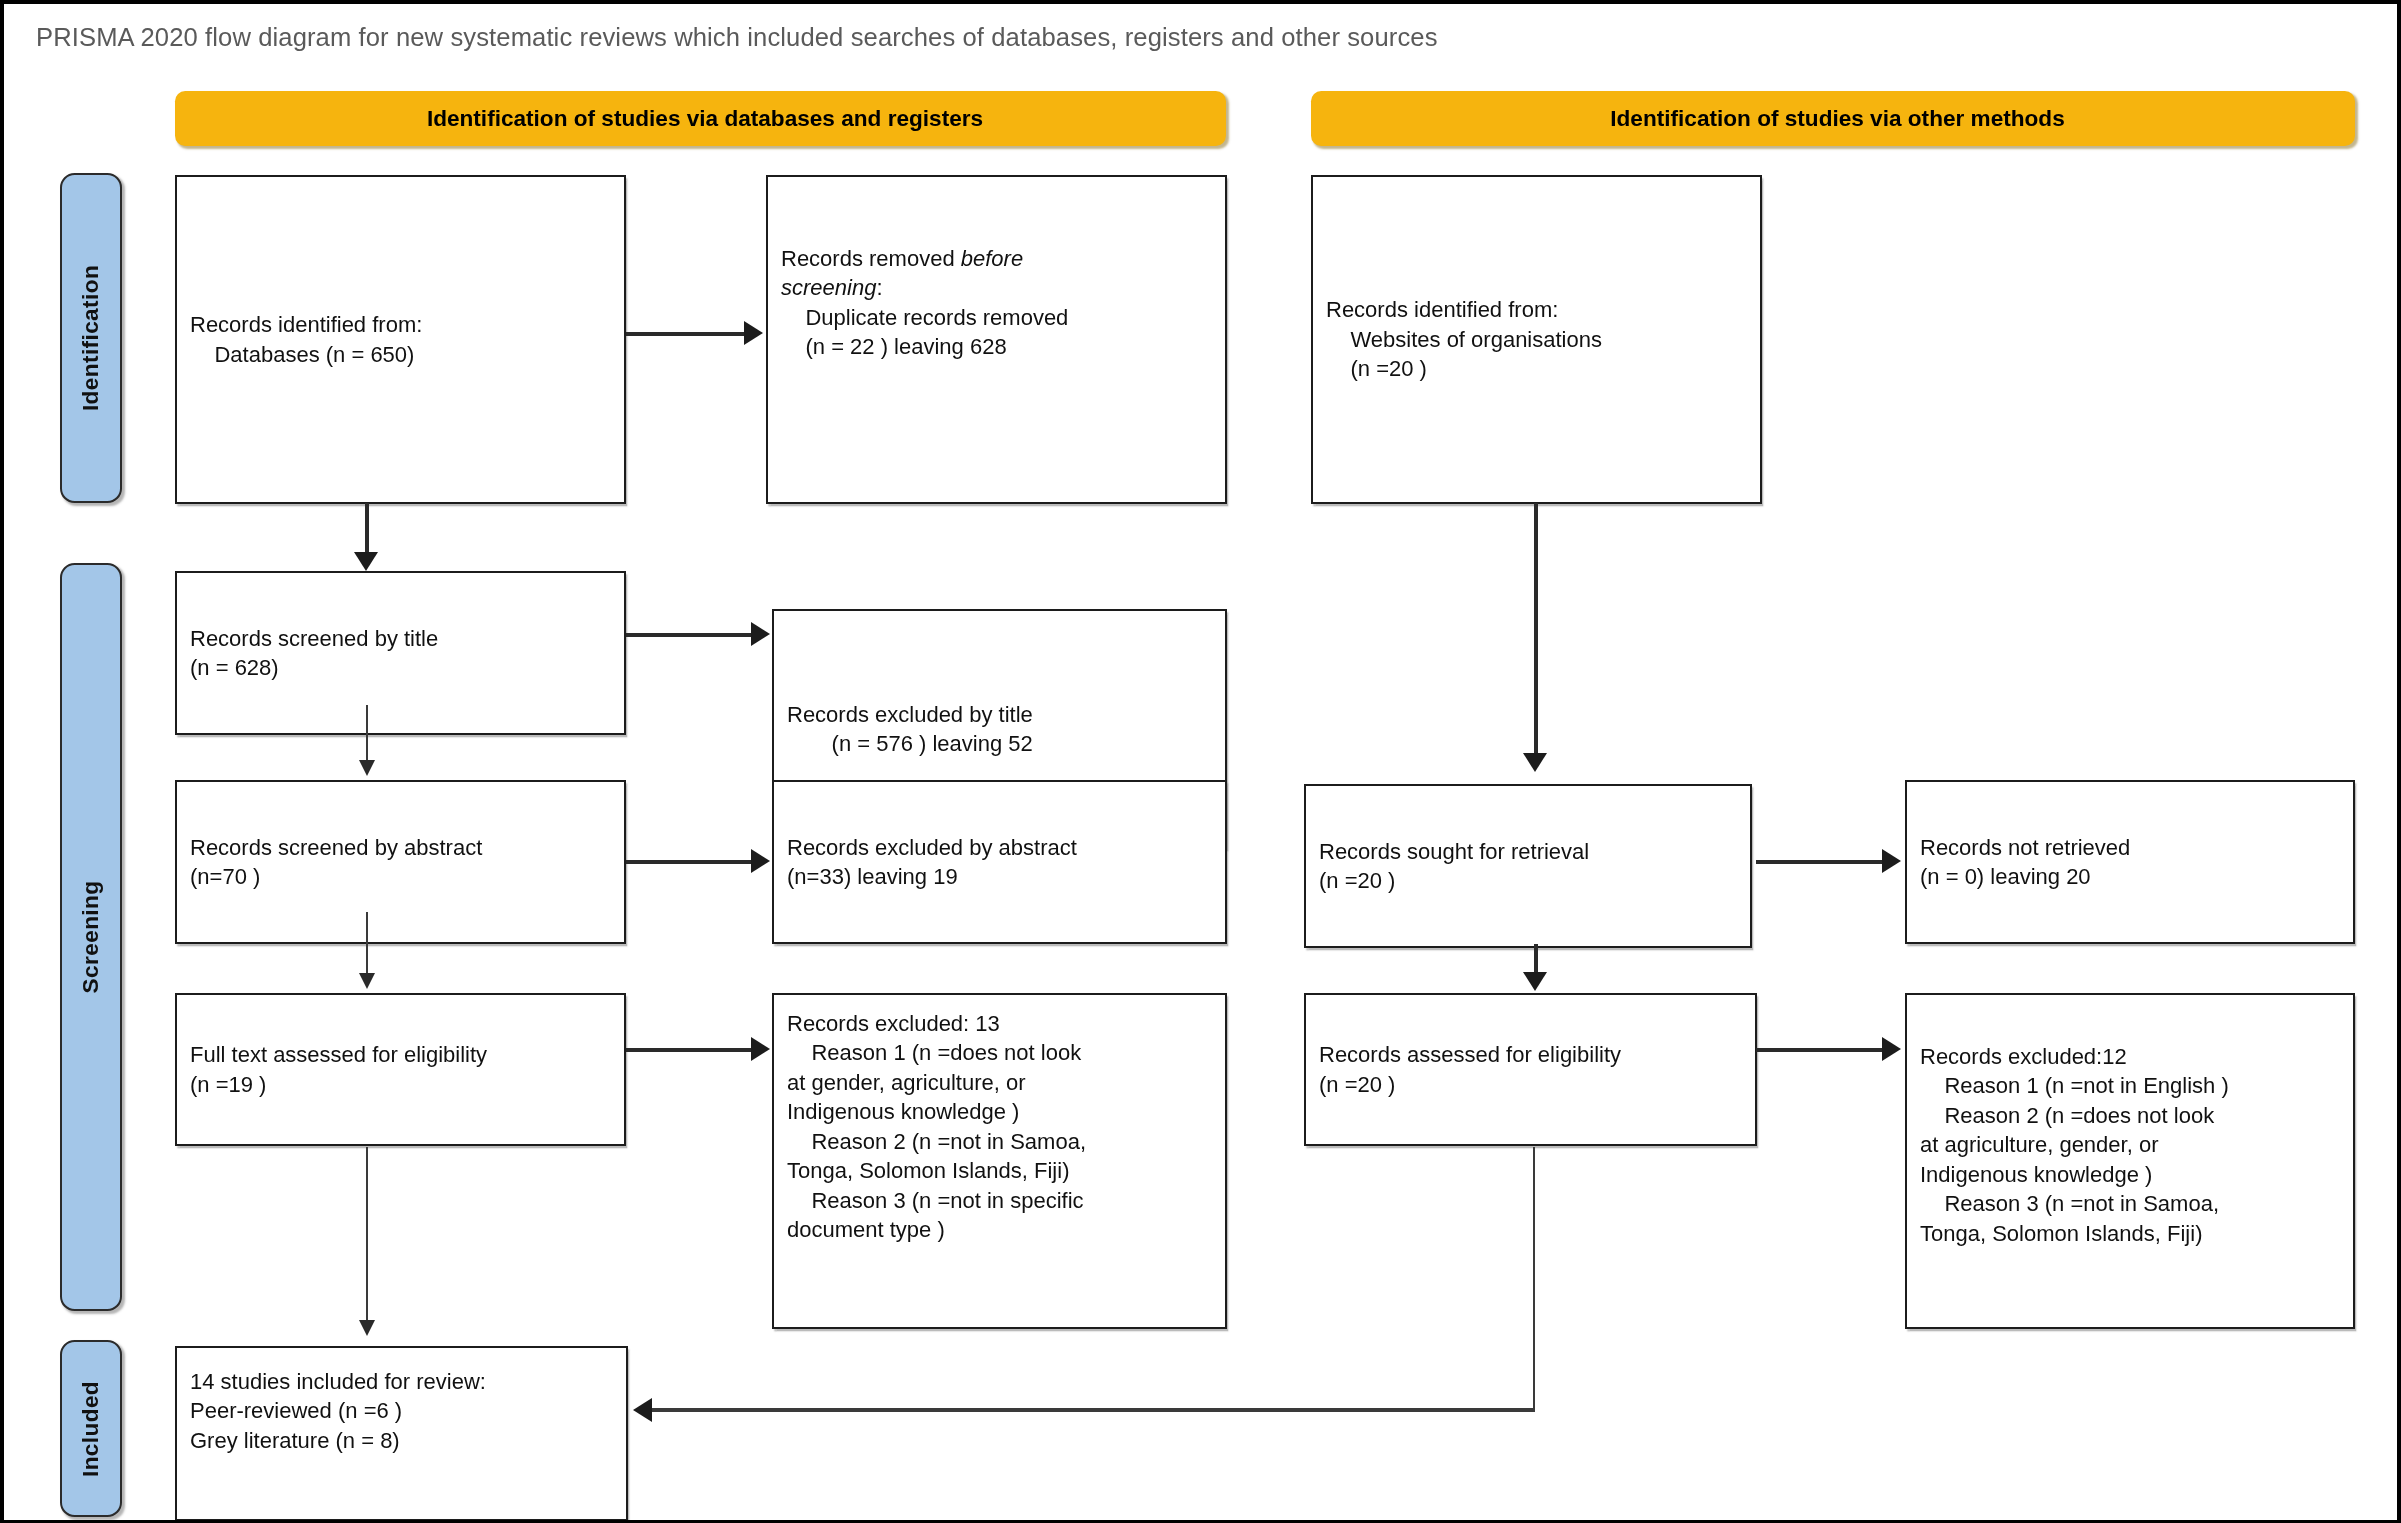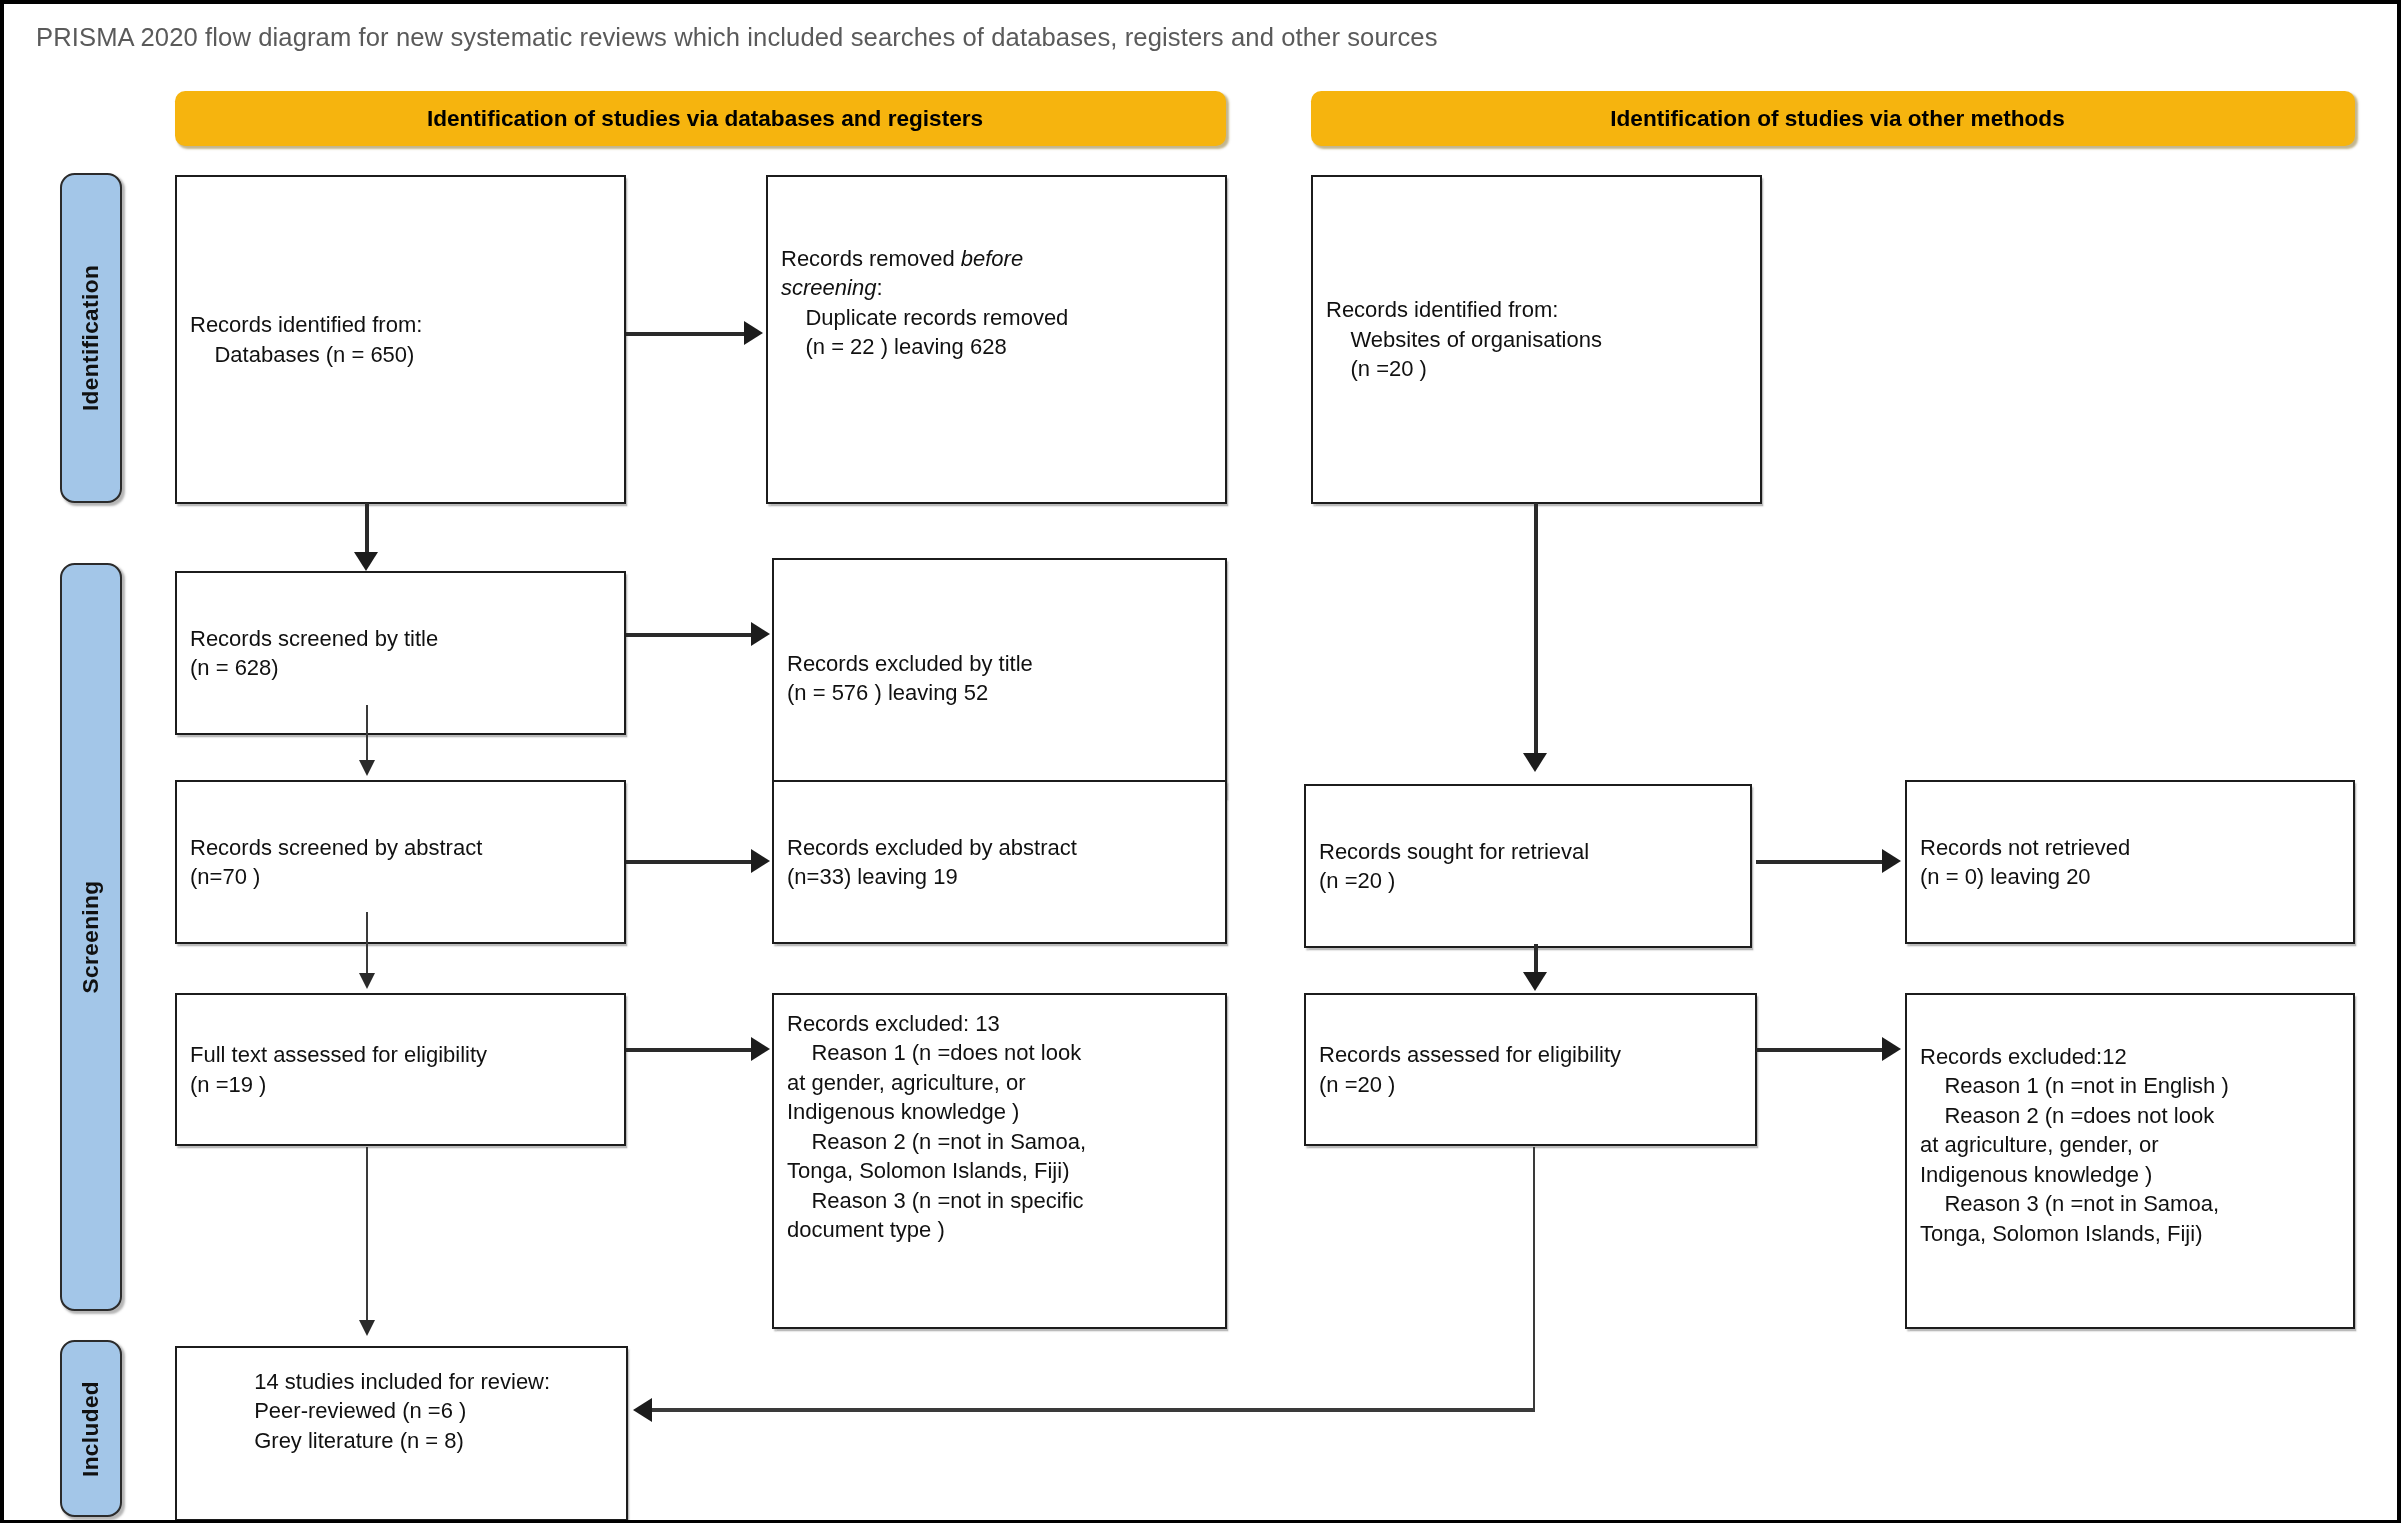--- a/index.html
+++ b/index.html
@@ -159,21 +159,21 @@
     <div class="node-text"><span>Records identified from:</span>
 <span>    Websites of organisations</span>
 <span>    (n =20 )</span></div>
   </div>
 
   <div class="node" style="left:171px; top:567px; width:451px; height:164px;">
     <div class="node-text"><span>Records screened by title</span>
 <span>(n = 628)</span></div>
   </div>
 
-  <div class="node" style="left:768px; top:554px; width:455px; height:240px;">
+  <div class="node" style="left:768px; top:605px; width:455px; height:240px;text-align:right;">
     <div class="node-text"><span>Records excluded by title</span>
 <span>(n = 576 ) leaving 52</span></div>
   </div>
 
   <div class="node" style="left:171px; top:776px; width:451px; height:164px;">
     <div class="node-text"><span>Records screened by abstract</span>
 <span>(n=70 )</span></div>
   </div>
 
   <div class="node" style="left:768px; top:776px; width:455px; height:164px;">
@@ -215,21 +215,21 @@
   <div class="node align-top" style="left:1901px; top:989px; width:450px; height:336px;">
     <div class="node-text" style="padding-top:47px;"><span>Records excluded:12</span>
 <span>    Reason 1 (n =not in English )</span>
 <span>    Reason 2 (n =does not look</span>
 <span>at agriculture, gender, or</span>
 <span>Indigenous knowledge )</span>
 <span>    Reason 3 (n =not in Samoa,</span>
 <span>Tonga, Solomon Islands, Fiji)</span></div>
   </div>
 
-  <div class="node align-top" style="left:171px; top:1342px; width:453px; height:175px;justify-content:center;">
+  <div class="node align-top" style="left:171px; top:1342px; width:453px; height:175px;">
     <div class="node-text" style="padding-top:19px;"><span>14 studies included for review:</span>
 <span>Peer-reviewed (n =6 )</span>
 <span>Grey literature (n = 8)</span></div>
   </div>
 
   <div class="conn h" style="left:622px; top:328px; width:120px;"></div>
   <div class="arrow right" style="left:740px; top:317px;"></div>
 
   <div class="conn v" style="left:361px; top:499px; height:51px;"></div>
   <div class="arrow down" style="left:350px; top:548px;"></div>

